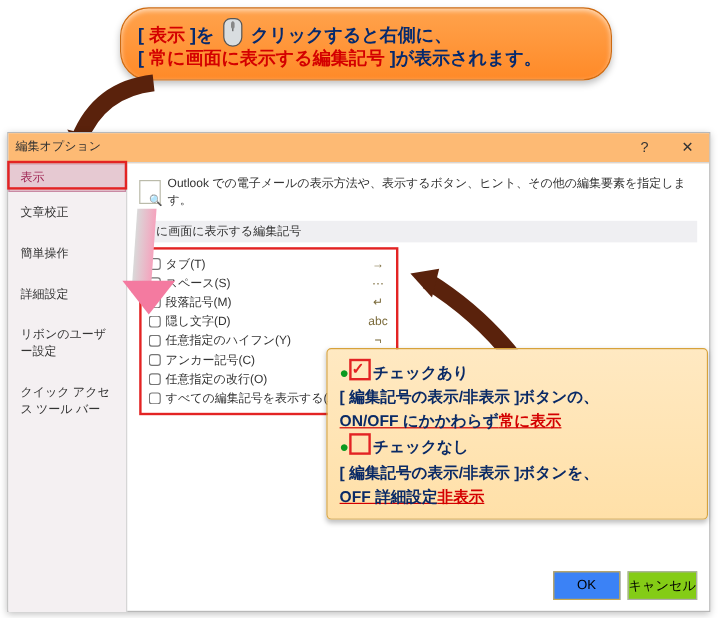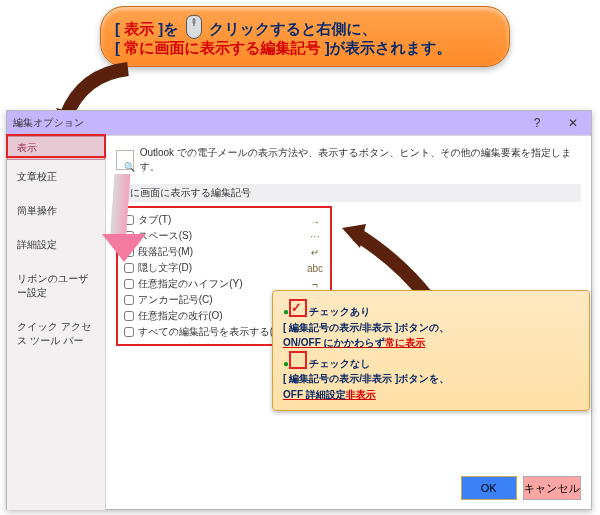--- a/index.html
+++ b/index.html
@@ -18,21 +18,21 @@
   .mouse-ico{display:inline-block;width:14px;height:22px;background:#d9dde0;border:1px solid #555;border-radius:7px 7px 9px 9px;vertical-align:-5px;position:relative;margin:0 3px}
   .mouse-ico:before{content:"";position:absolute;left:50%;top:2px;width:1px;height:8px;background:#555;transform:translateX(-.5px)}
   .mouse-ico:after{content:"";position:absolute;left:50%;top:2px;width:3px;height:6px;background:#888;border-radius:2px;transform:translateX(-50%)}
 
   
   .dlg{
     position:absolute;left:6px;top:110px;width:584px;height:398px;
     border:1px solid #b8b8b8;background:#fff;
     box-shadow:0 2px 6px rgba(0,0,0,.25);
   }
-  .titlebar{height:24px;background:#c4b5fd;border-bottom:1px solid #d6d6d6;position:relative;font-size:10px;color:#333;padding-left:6px;line-height:24px}
+  .titlebar{height:24px;background:#fdba74;border-bottom:1px solid #d6d6d6;position:relative;font-size:10px;color:#333;padding-left:6px;line-height:24px}
   .titlebar .winbtns{position:absolute;right:0;top:0;display:flex;height:100%}
   .titlebar .winbtn{width:36px;display:flex;align-items:center;justify-content:center;color:#333;font-size:12px}
 
   .dlg-body{display:flex;height:calc(100% - 24px)}
   .sidebar{width:98px;background:#f4f0f2;border-right:1px solid #d6d6d6;font-size:10px}
   .sidebar .item{padding:10px 10px;color:#333;cursor:default}
   .sidebar .item.selected{background:#e6c9d2;color:#a12a57;border:1px solid #c98aa4;padding:4px 9px}
   .pane{flex:1;position:relative}
   .desc{display:flex;align-items:center;gap:6px;padding:10px 10px 6px 10px;font-size:10px;color:#333}
   .doc-ico{width:16px;height:18px;border:1px solid #bba;position:relative;background:#fff}
@@ -41,41 +41,41 @@
   .section{margin:4px 10px;}
   .section-title{font-size:10px;background:#efeff2;padding:2px 4px;color:#333}
 
   .opts{border:2px solid #e32323;padding:4px 6px;margin:4px 10px;width:200px;font-size:10px;color:#333;background:#fff}
   .opt{display:flex;align-items:center;justify-content:space-between;padding:1px 0}
   .opt label{display:flex;align-items:center;gap:4px}
   .opt input{width:10px;height:10px;margin:0}
   .sym{color:#7a6a3a;font-size:10px;width:18px;text-align:center}
 
   .btn-row{position:absolute;right:10px;bottom:10px;display:flex;gap:6px}
-  .btn{font-size:11px;min-width:54px;height:22px;border:1px solid #adadad;background:#fca5a5;display:inline-flex;align-items:center;justify-content:center;cursor:default}
+  .btn{font-size:11px;min-width:54px;height:22px;border:1px solid #adadad;background:#84cc16;display:inline-flex;align-items:center;justify-content:center;cursor:default}
   .btn.ok{background:#3b82f6;border-color:#caa94d}
 
   
   .hl-box{position:absolute;border:2px solid #e32323;pointer-events:none}
 
   
   .arrow-pink{position:absolute;left:108px;top:174px;width:48px;height:100px}
   .arrow-pink .shaft{position:absolute;left:4px;top:0;width:16px;height:70px;background:linear-gradient(90deg,#d9d9d9,#f5a3bd);transform:skewX(-4deg)}
   .arrow-pink .head{position:absolute;left:-6px;top:60px;width:0;height:0;border-left:22px solid transparent;border-right:22px solid transparent;border-top:28px solid #f47aa0}
 
   
   .arrow-brown{position:absolute;color:#5a220c}
   .arrow-brown svg{overflow:visible}
 
   
   .legend{
     position:absolute;right:10px;top:290px;width:296px;
     background:linear-gradient(#ffe9c2,#ffe0a8);
     border:1px solid #d7a23b;border-radius:4px;
-    padding:8px 10px;font-size:10px;font-weight:bold;color:#0a2a66;
+    padding:8px 10px;font-size:13px;font-weight:bold;color:#0a2a66;
     box-shadow:0 2px 4px rgba(0,0,0,.25);line-height:1.55;
   }
   .dot{color:#0a9a20}
   .chk-on{display:inline-block;width:14px;height:14px;border:2px solid #e32323;vertical-align:-2px;position:relative;margin-right:2px}
   .chk-on:after{content:"✓";color:#e32323;font-size:13px;position:absolute;left:0;top:-3px}
   .chk-off{display:inline-block;width:14px;height:14px;border:2px solid #e32323;vertical-align:-2px;margin-right:2px}
   .legend .red{color:#d40000}
   .legend .u{text-decoration:underline;text-decoration-color:#d40000}
 </style>
 </head>

